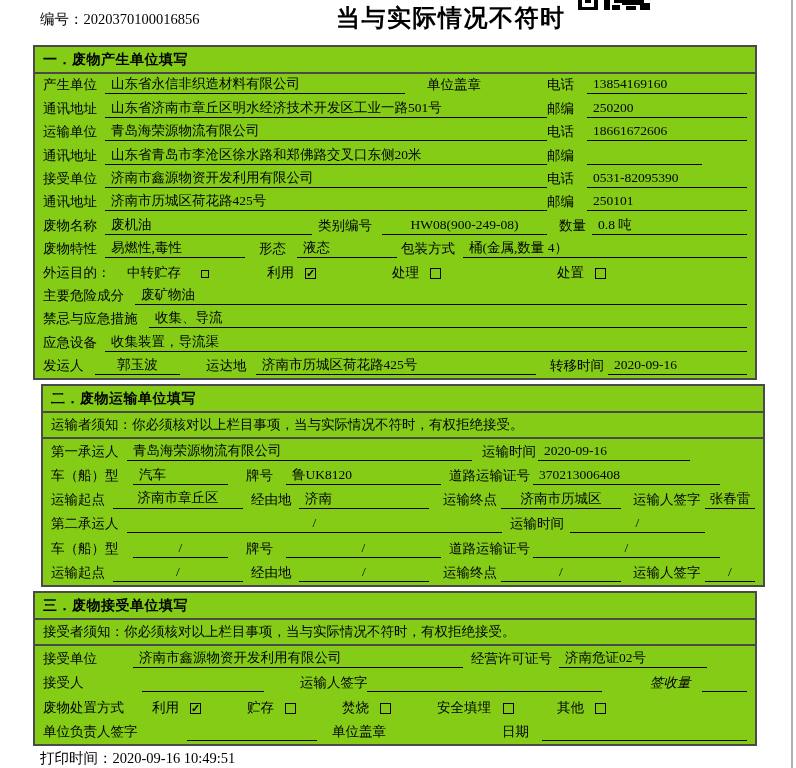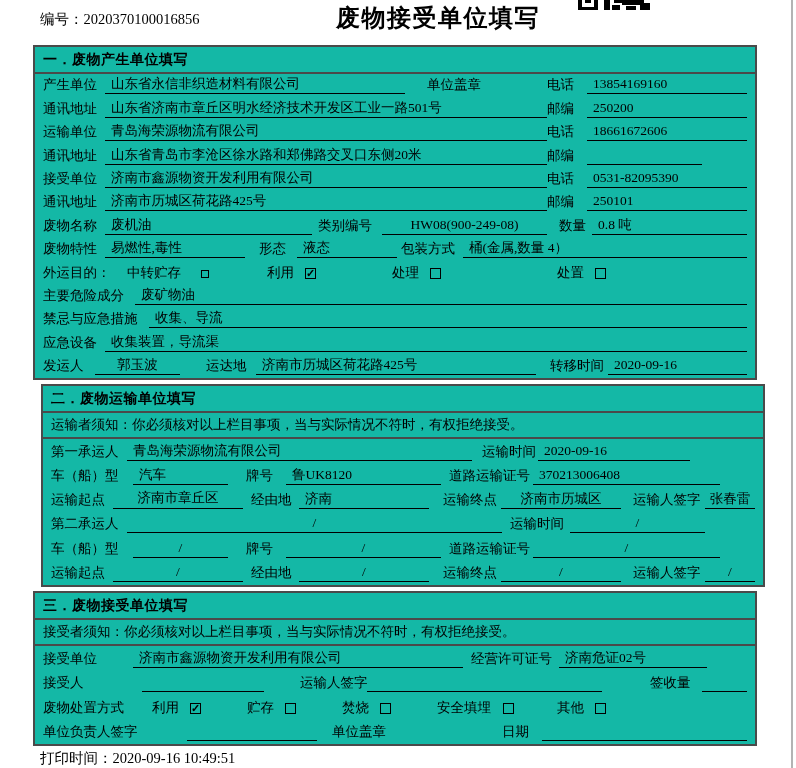--- a/index.html
+++ b/index.html
@@ -5,21 +5,21 @@
   html,body{margin:0;padding:0;}
   body{width:796px;height:768px;background:#fff;color:#000;
        font-family:"Liberation Serif","DejaVu Serif",serif;}
   .page{position:relative;width:796px;height:768px;overflow:hidden;background:#fff;}
   .doc-no{position:absolute;left:40px;top:10px;font-size:14.5px;white-space:nowrap;}
   .doc-title{position:absolute;left:336px;top:2px;font-size:24px;font-weight:bold;
        font-family:"Liberation Sans","DejaVu Sans",sans-serif;letter-spacing:1.5px;white-space:nowrap;}
   .qr{position:absolute;left:578px;top:0;}
   .edge-line{position:absolute;left:791px;top:0;width:2px;height:768px;background:#b3b3b3;}
   .box{position:absolute;left:33px;width:724px;border:2px solid #4a4a4a;box-sizing:border-box;
-       display:flex;flex-direction:column;background:#14b8a6;}
+       display:flex;flex-direction:column;background:#84cc16;}
   .box1{top:45px;height:335px;}
   .box2{top:384px;height:203px;margin-left:8px;}
   .box3{top:591px;height:155px;}
   .sec-h{flex:none;border-bottom:2px solid #4a4a4a;font-weight:bold;font-size:14px;
        font-family:"Liberation Sans","DejaVu Sans",sans-serif;padding:4px 8px 3px;letter-spacing:.5px;}
   .rows{flex:1;display:flex;flex-direction:column;min-height:0;}
   .row{flex:1;display:flex;align-items:flex-end;padding:0 8px 3px;box-sizing:border-box;min-height:0;}
   .row.divider{border-bottom:2px solid #4a4a4a;align-items:flex-end;}
   .lbl,.txt{flex:none;white-space:nowrap;font-size:13.5px;height:19px;line-height:19px;box-sizing:border-box;overflow:hidden;}
   .v{flex:none;border-bottom:1px solid #000;font-size:13.5px;height:19px;line-height:18px;
@@ -34,21 +34,21 @@
 </style>
 </head>
 <body>
 
 <div class="page">
 
   <div class="doc-no">
     <span>编号：</span><span>2020370100016856</span>
   </div>
 
-  <div class="doc-title">废物接受单位填写</div>
+  <div class="doc-title">当与实际情况不符时</div>
 
   <svg class="qr" width="72" height="10" viewBox="0 0 72 10">
     <g fill="#000">
       <rect x="0" y="0" width="4" height="10"></rect>
         <rect x="16" y="0" width="4" height="10"></rect>
       <rect x="0" y="7" width="20" height="3"></rect>
         <rect x="7" y="0" width="6" height="3"></rect>
       <rect x="26" y="0" width="6" height="10"></rect>
         <rect x="34" y="5" width="8" height="5"></rect>
       <rect x="36" y="0" width="10" height="3"></rect>
@@ -224,21 +224,21 @@
             <span class="lbl" style="width: 90px;">接受单位</span>
             <span class="v" style="width: 330px;">济南市鑫源物资开发利用有限公司</span>
             <span class="lbl" style="width: 96px; padding-left: 8px;">经营许可证号</span>
             <span class="v grow" style="margin-right: 40px;">济南危证02号</span>
           </div>
           <div class="row">
             <span class="lbl" style="width: 99px;">接受人</span>
             <span class="v" style="width: 122px;"></span>
             <span class="lbl" style="width: 103px; padding-left: 36px;">运输人签字</span>
             <span class="v" style="width: 235px;"></span>
-            <span class="lbl" style="width: 100px; padding-left: 48px;">签收量</span>
+            <span class="lbl" style="width: 100px; padding-left: 48px; font-style: italic;">签收量</span>
             <span class="v grow"></span>
           </div>
           <div class="row">
             <span class="lbl" style="width: 109px;">废物处置方式</span>
             <span class="txt" style="width: 32px;">利用</span>
             <span class="cbcell" style="width: 63px;">
               <span class="cb checked">✓</span>
             </span>
             <span class="txt" style="width: 32px;">贮存</span>
             <span class="cbcell" style="width: 63px;">

